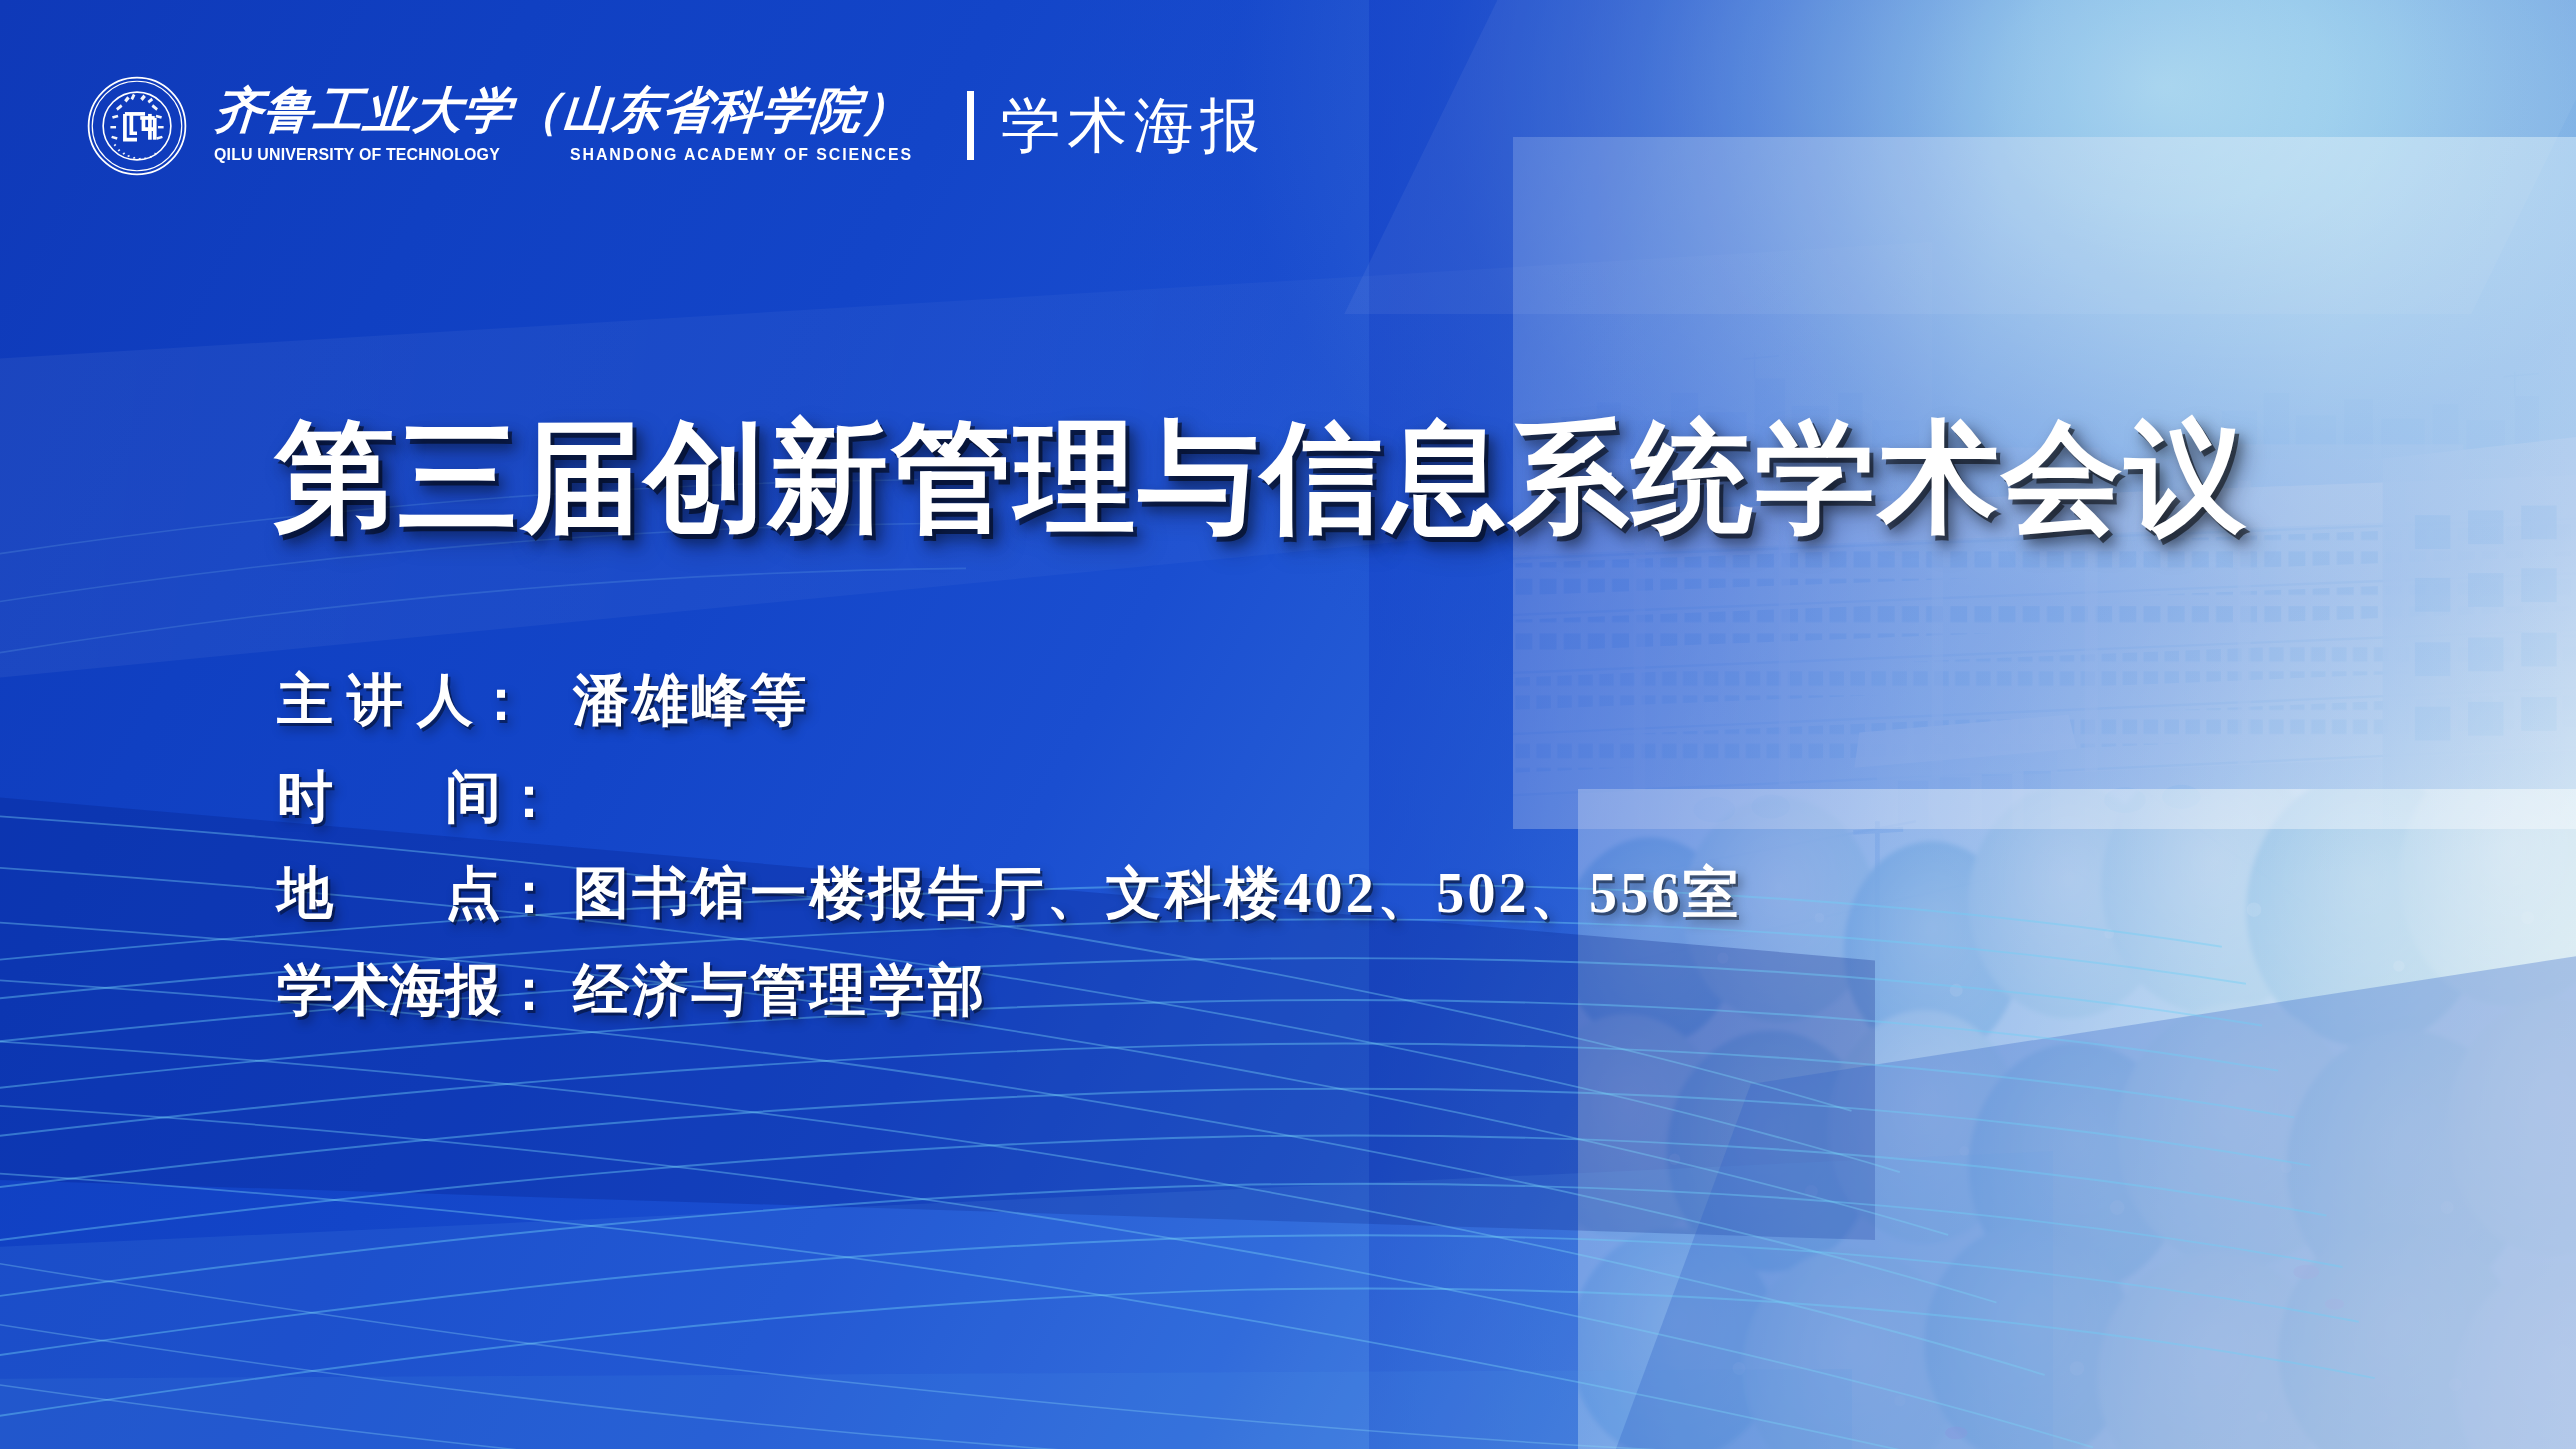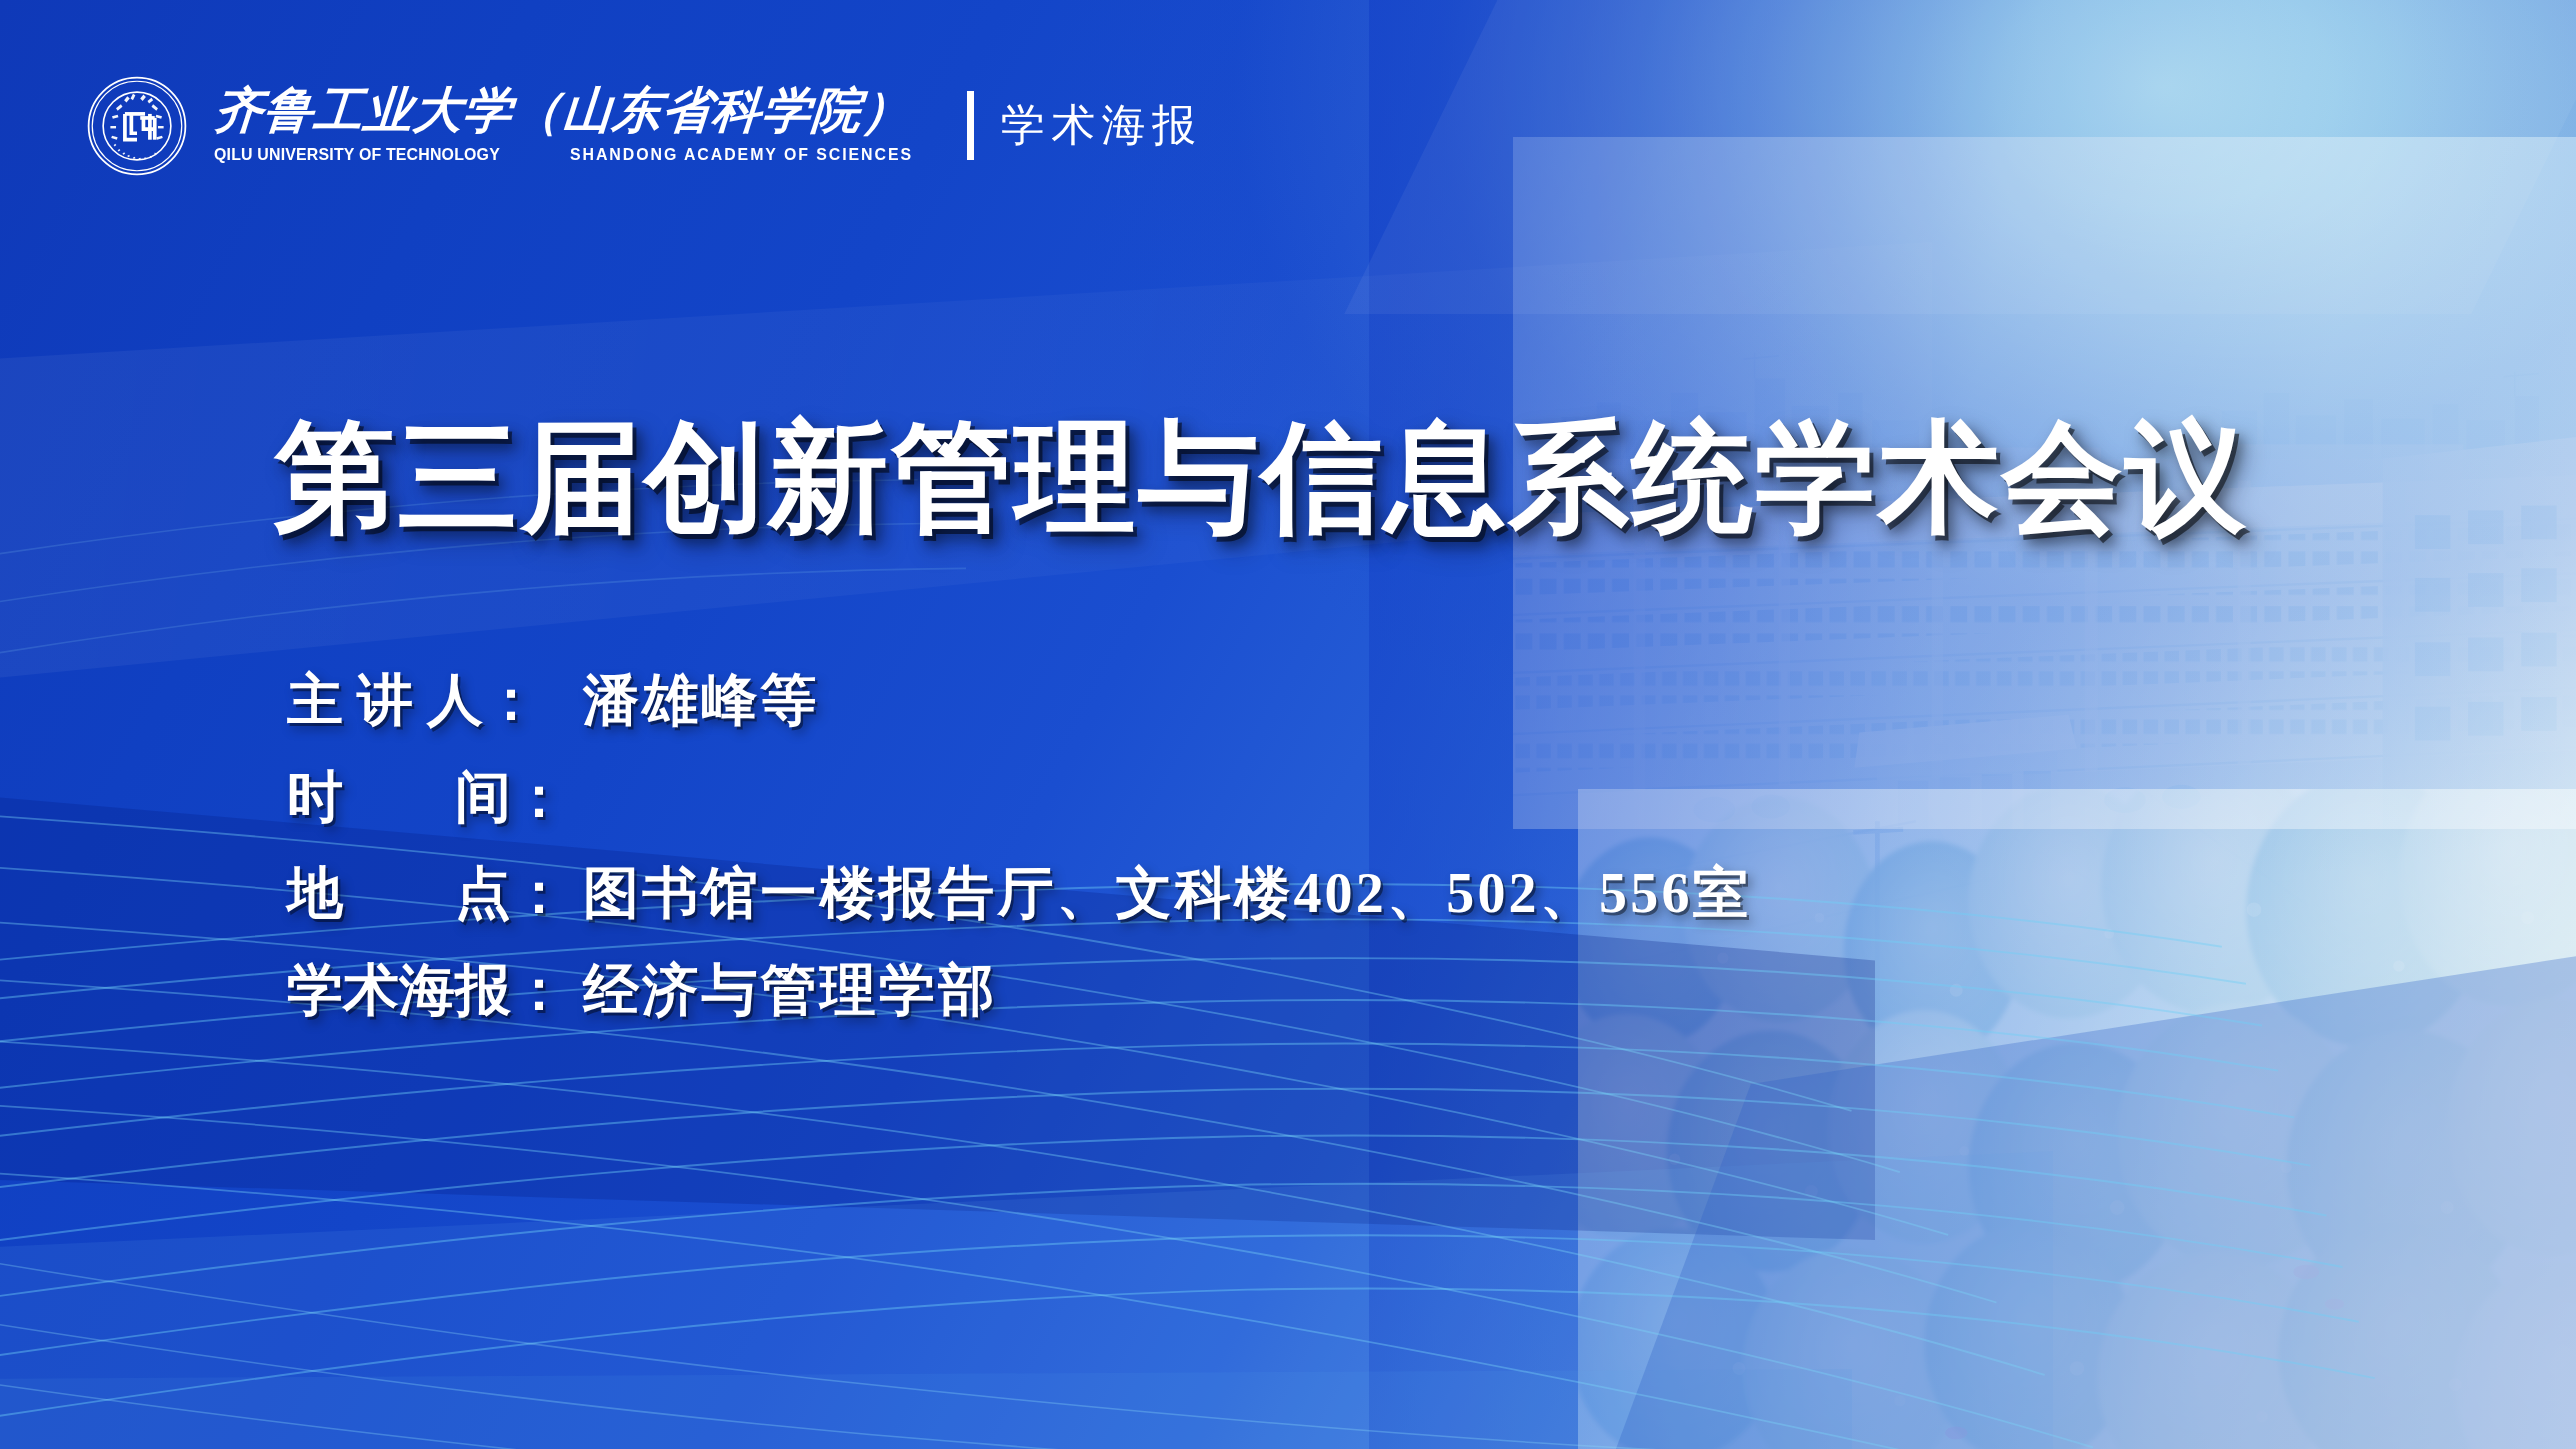--- a/index.html
+++ b/index.html
@@ -177,21 +177,21 @@
     width: 7.2px;
     height: 69px;
     background: #ffffff;
     margin-left: 24px;
     margin-right: 27px;
     flex: 0 0 auto;
     align-self: center;
   }
   .header-kicker {
     color: #ffffff;
-    font-size: 44px;
+    font-size: 60px;
     line-height: 1;
     letter-spacing: 6.4px;
     white-space: nowrap;
     font-family: "Liberation Serif", "DejaVu Serif", serif;
     font-weight: 400;
   }
 
   
   .main-title {
     position: absolute;
@@ -226,21 +226,20 @@
     color: #ffffff;
     font-family: "Liberation Serif", "DejaVu Serif", serif;
     font-weight: 700;
     font-size: 56px;
     line-height: 1.26;
     width: 266px;
     flex: 0 0 266px;
     text-shadow:
       2.4px 3.2px 0 rgba(0,0,0,0.42),
       4.8px 5.6px 10.5px rgba(0,0,0,0.38);
-    margin-left: 10px;
   }
   .info-label.spaced { letter-spacing: 0; }
   .info-value {
     color: #ffffff;
     font-family: "Liberation Serif", "DejaVu Serif", serif;
     font-weight: 700;
     font-size: 56px;
     line-height: 1.26;
     margin-left: 30px;
     letter-spacing: 3.2px;

